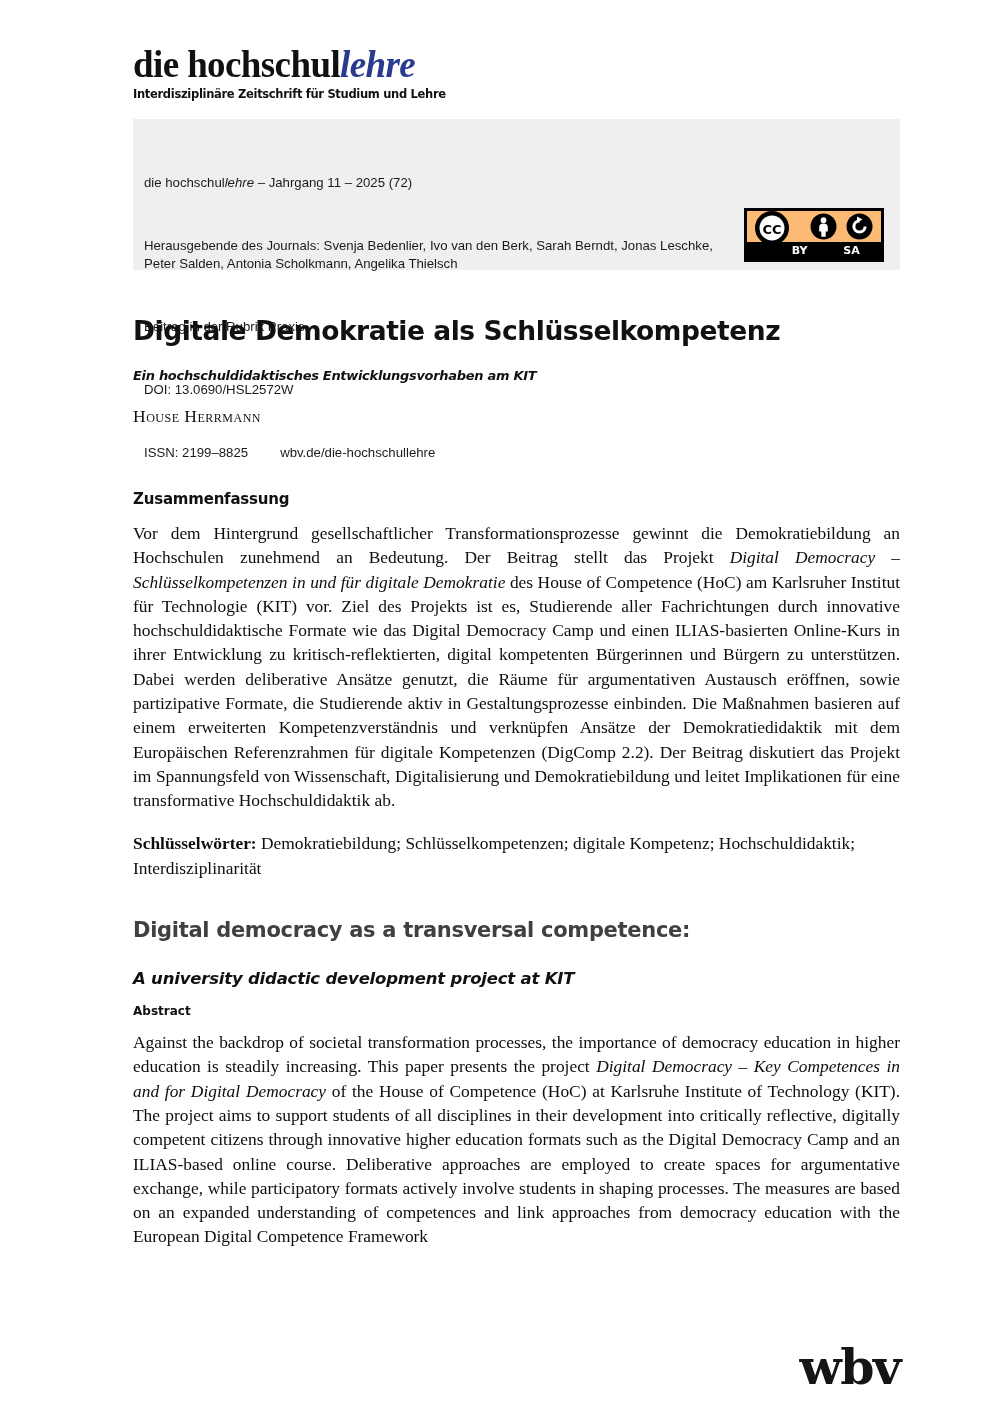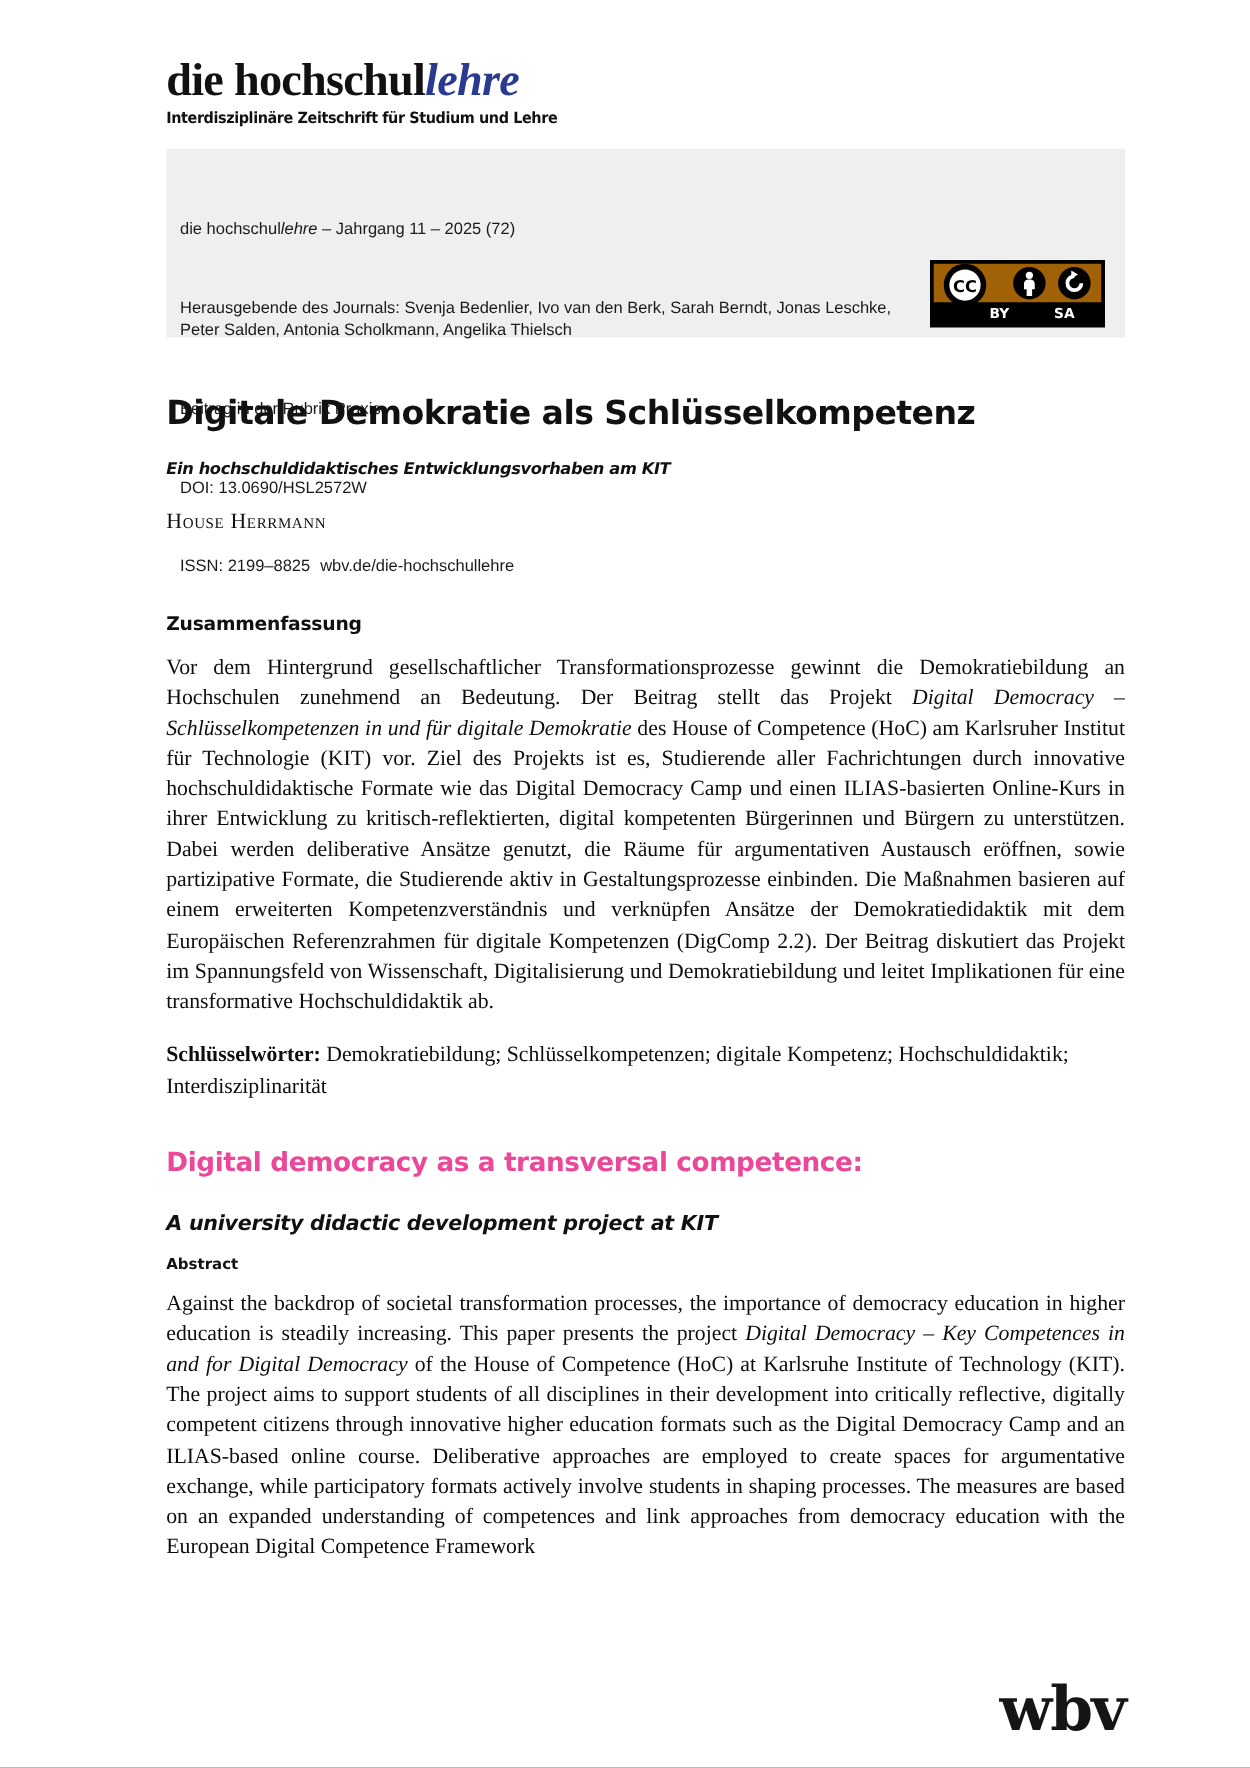--- a/index.html
+++ b/index.html
@@ -68,37 +68,37 @@
     top: 11px;
     width: 600px;
     font-family: "Liberation Sans", sans-serif;
     font-size: 13.2px;
     color: #1a1a1a;
     line-height: 1.42;
   }
   .meta-row { margin-bottom: 9px; margin-top: 44px; }
   .meta-row:last-child { margin-bottom: 0; }
   .meta-row .ital { font-style: italic; }
-  .meta-issn-line { display: flex; gap: 8px; align-items: flex-end; }
+  .meta-issn-line { display: flex; gap: 32px; align-items: flex-end; }
 
   
   .cc-badge {
     position: absolute;
     left: 611px;
     top: 89px;
     width: 140px;
     height: 54px;
     background: #000000;
     padding: 3px;
   }
   .cc-top {
     position: relative;
     width: 100%;
     height: 31px;
-    background: #a16207;
+    background: #fdba74;
   }
   .cc-bottom {
     position: relative;
     width: 100%;
     height: 17px;
     background: #000000;
     display: flex;
   }
   .cc-bottom span {
     font-family: "DejaVu Sans", sans-serif;
@@ -187,21 +187,21 @@
     color: #0d0d0d;
     text-align: left;
   }
   .keywords .kw-label { font-weight: bold; }
 
   .en-title {
     margin-top: 38px;
     font-family: "DejaVu Sans", sans-serif;
     font-size: 21px;
     font-weight: bold;
-    color: #ec4899;
+    color: #404040;
     letter-spacing: -0.3px;
     line-height: 1.2;
   }
   .en-subtitle {
     margin-top: 26px;
     font-family: "DejaVu Sans", sans-serif;
     font-size: 16.5px;
     font-weight: bold;
     font-style: italic;
     color: #111111;

